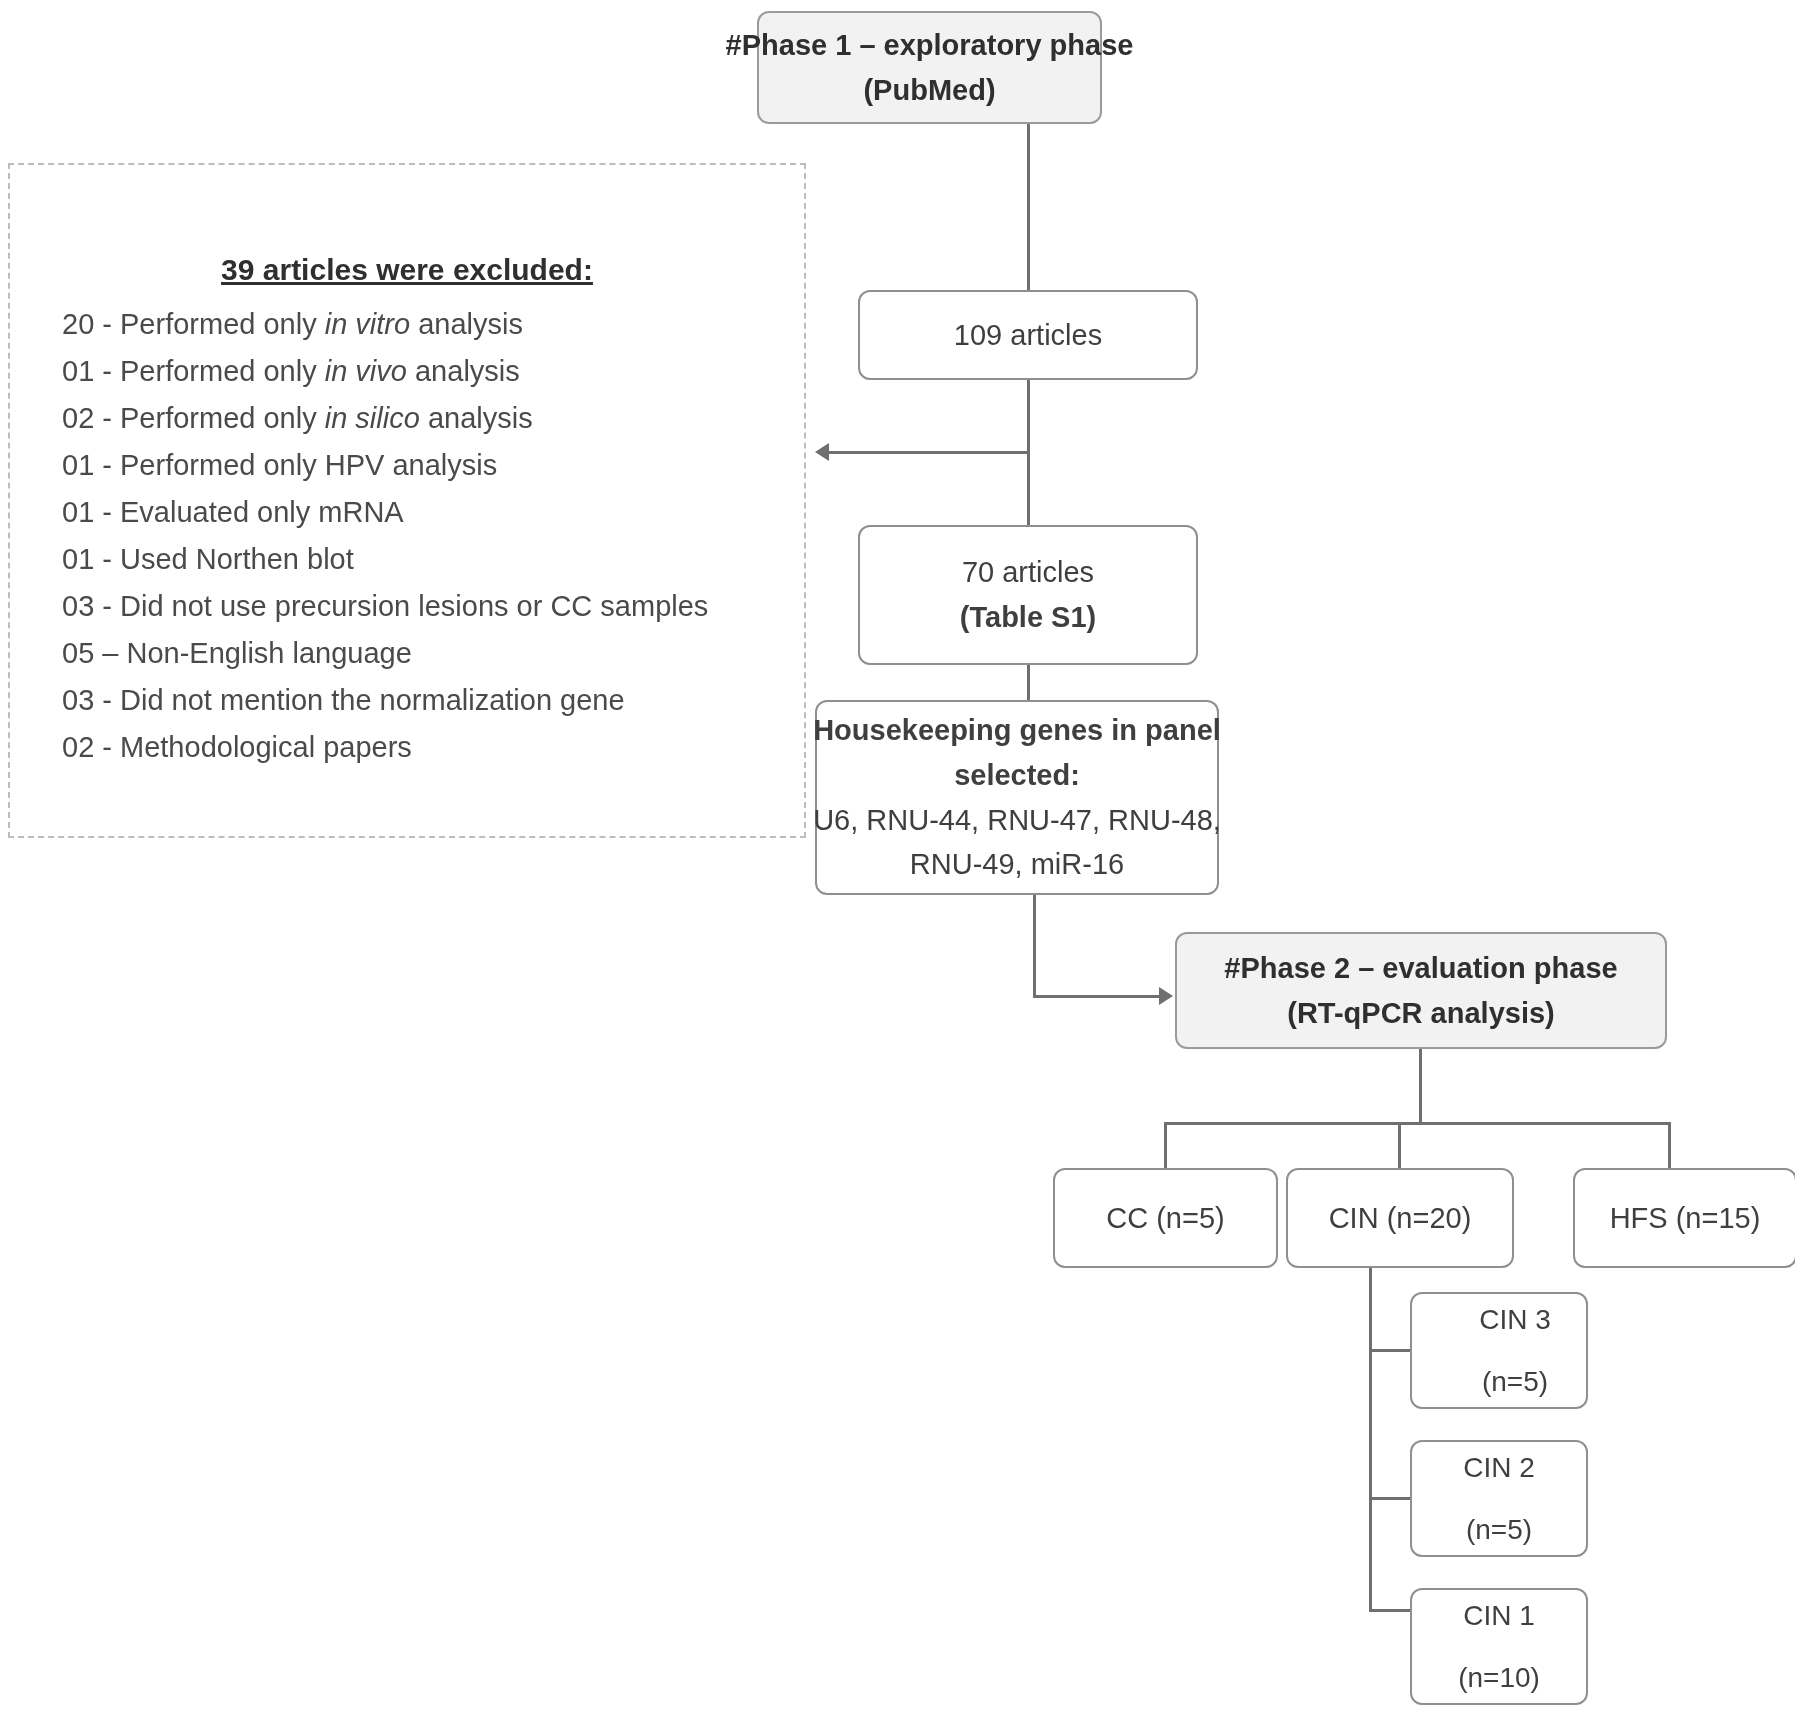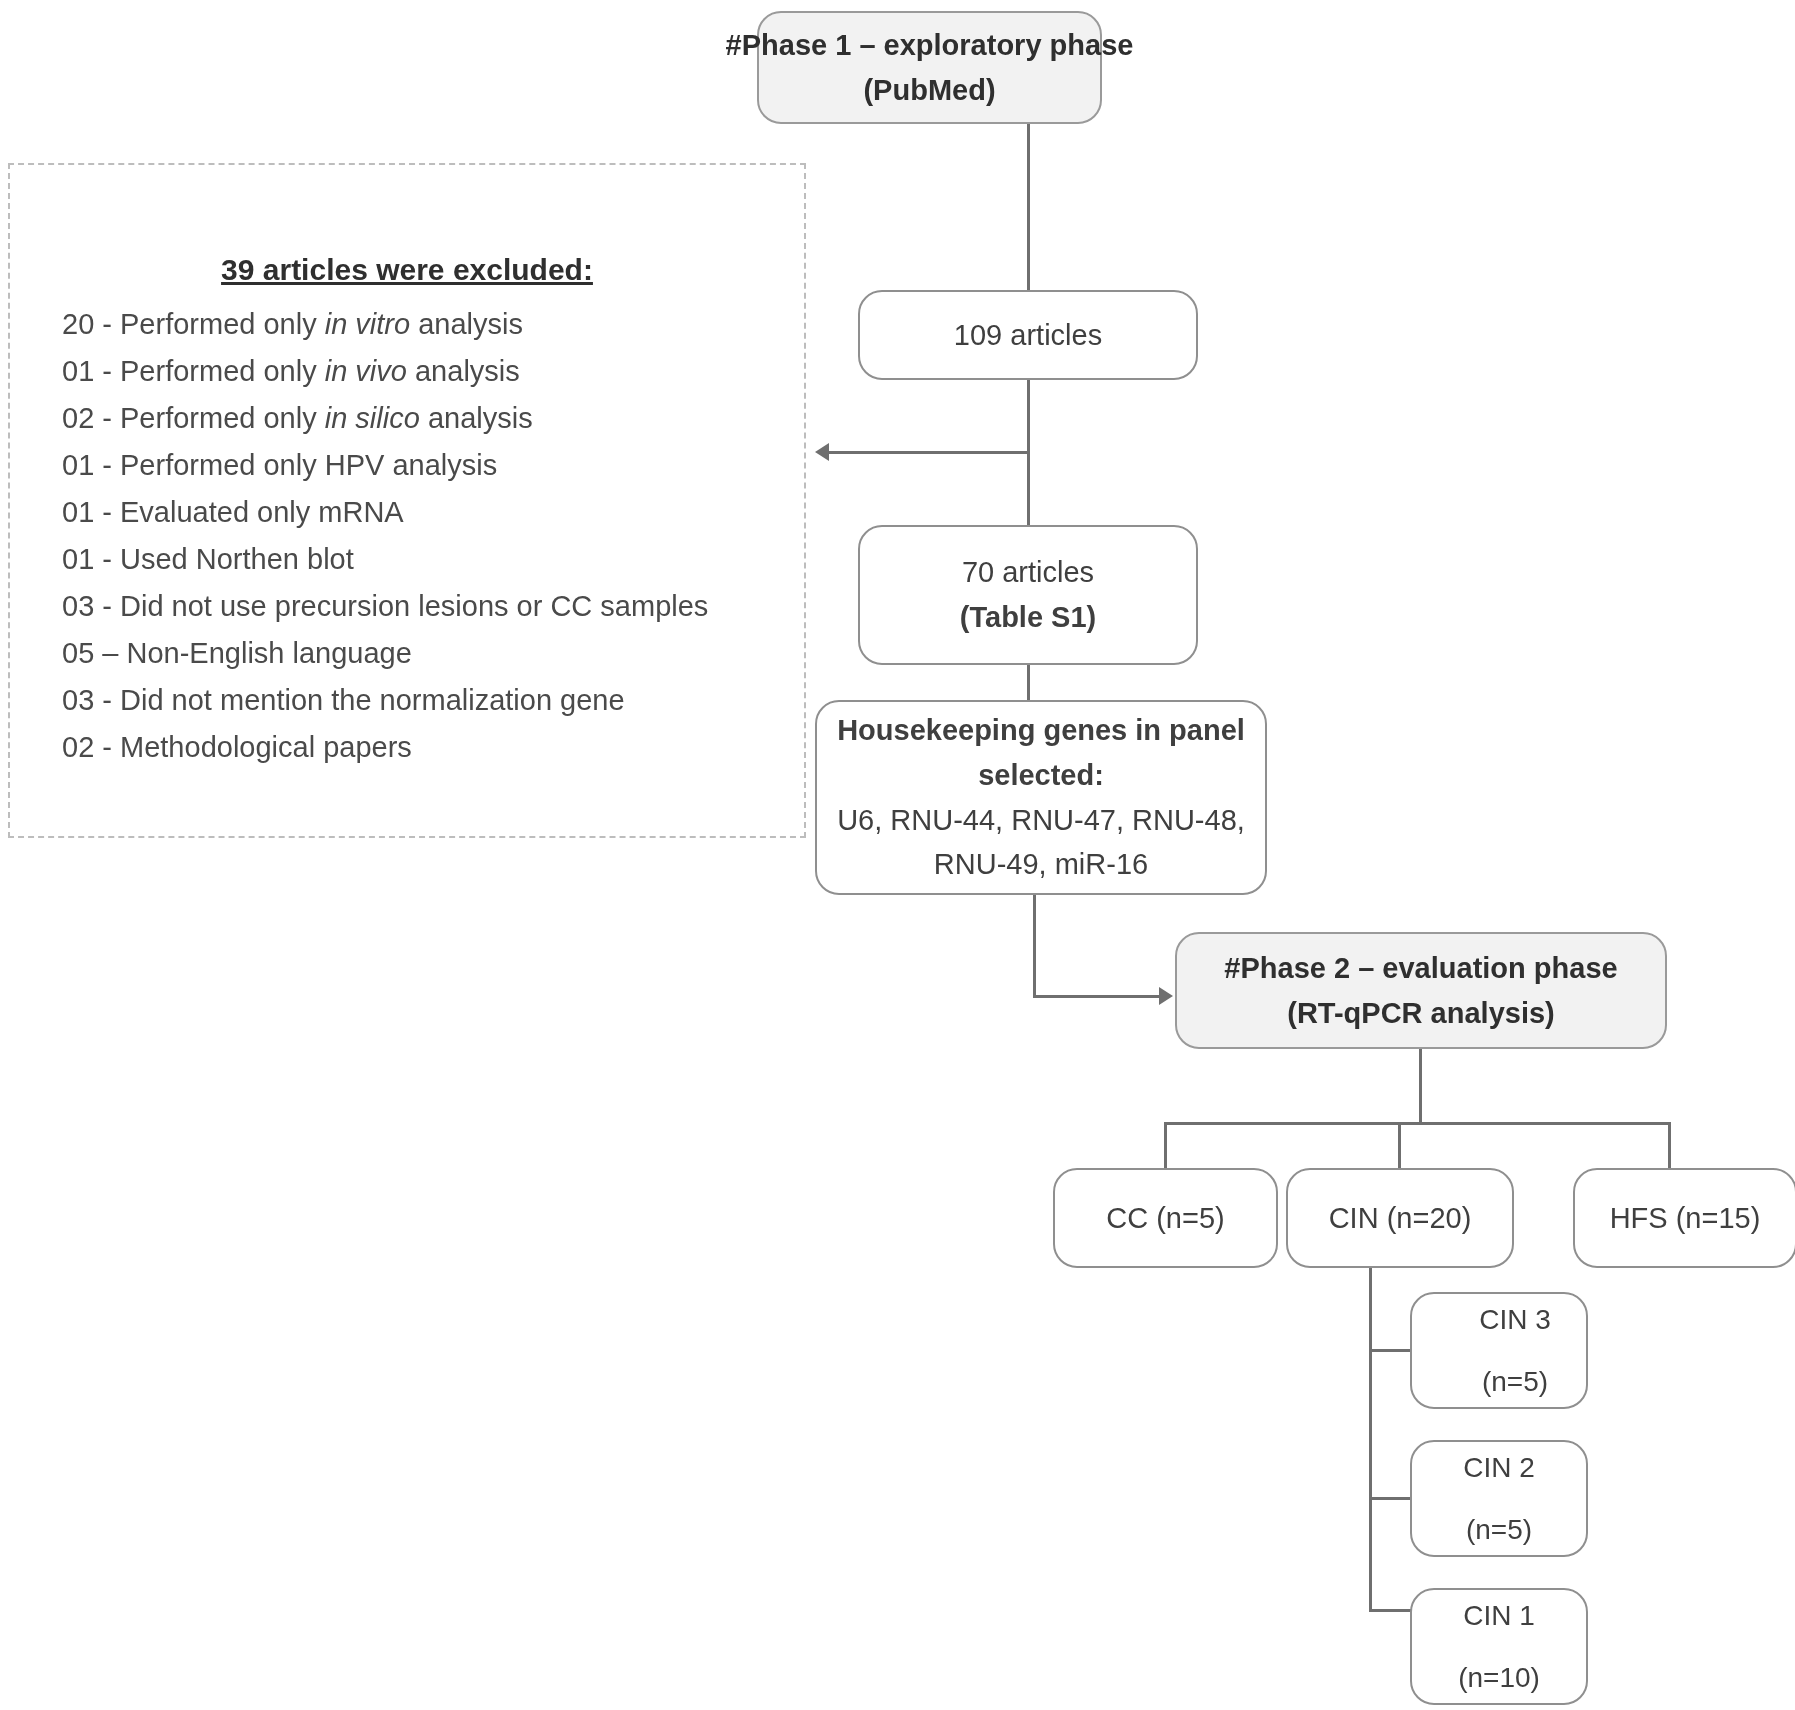--- a/index.html
+++ b/index.html
@@ -17,21 +17,21 @@
     height: 1710px;
     background: #ffffff;
     overflow: hidden;
   }
 
   
   .node {
     position: absolute;
     box-sizing: border-box;
     border: 2px solid #8f8f8f;
-    border-radius: 24px;
+    border-radius: 12px;
     background: #ffffff;
     display: flex;
     flex-direction: column;
     align-items: center;
     justify-content: center;
     text-align: center;
     color: #3f3f3f;
     line-height: 1.55;
   }
   .node.shaded {
@@ -85,21 +85,21 @@
     color: #4a4a4a;
     line-height: 1.62;
     white-space: nowrap;
   }
   .exclusion-list li i { font-style: italic; }
 
   
   #node-phase1   { left: 757px;  top: 11px;   width: 345px; height: 113px; font-size: 29px; }
   #node-109      { left: 858px;  top: 290px;  width: 340px; height: 90px;  font-size: 29px; }
   #node-70       { left: 858px;  top: 525px;  width: 340px; height: 140px; font-size: 29px; }
-  #node-hk       { left: 815px;  top: 700px;  width: 452px; height: 195px; font-size: 29px; }
+  #node-hk       { left: 815px;  top: 700px;  width: 404px; height: 195px; font-size: 29px; }
   #node-phase2   { left: 1175px; top: 932px;  width: 492px; height: 117px; font-size: 29px; }
   #node-cc       { left: 1053px; top: 1168px; width: 225px; height: 100px; font-size: 29px; }
   #node-cin      { left: 1286px; top: 1168px; width: 228px; height: 100px; font-size: 29px; }
   #node-hfs      { left: 1557px; top: 1168px; width: 224px; height: 100px; font-size: 29px; margin-left: 16px; }
   #node-cin3     { left: 1410px; top: 1292px; width: 178px; height: 117px; font-size: 28px; padding-left: 32px; }
   #node-cin2     { left: 1410px; top: 1440px; width: 178px; height: 117px; font-size: 28px; text-align: center; }
   #node-cin1     { left: 1410px; top: 1588px; width: 178px; height: 117px; font-size: 28px; }
   .node.stacked .line:first-child { margin-bottom: 18px; }
 </style>
 </head>

